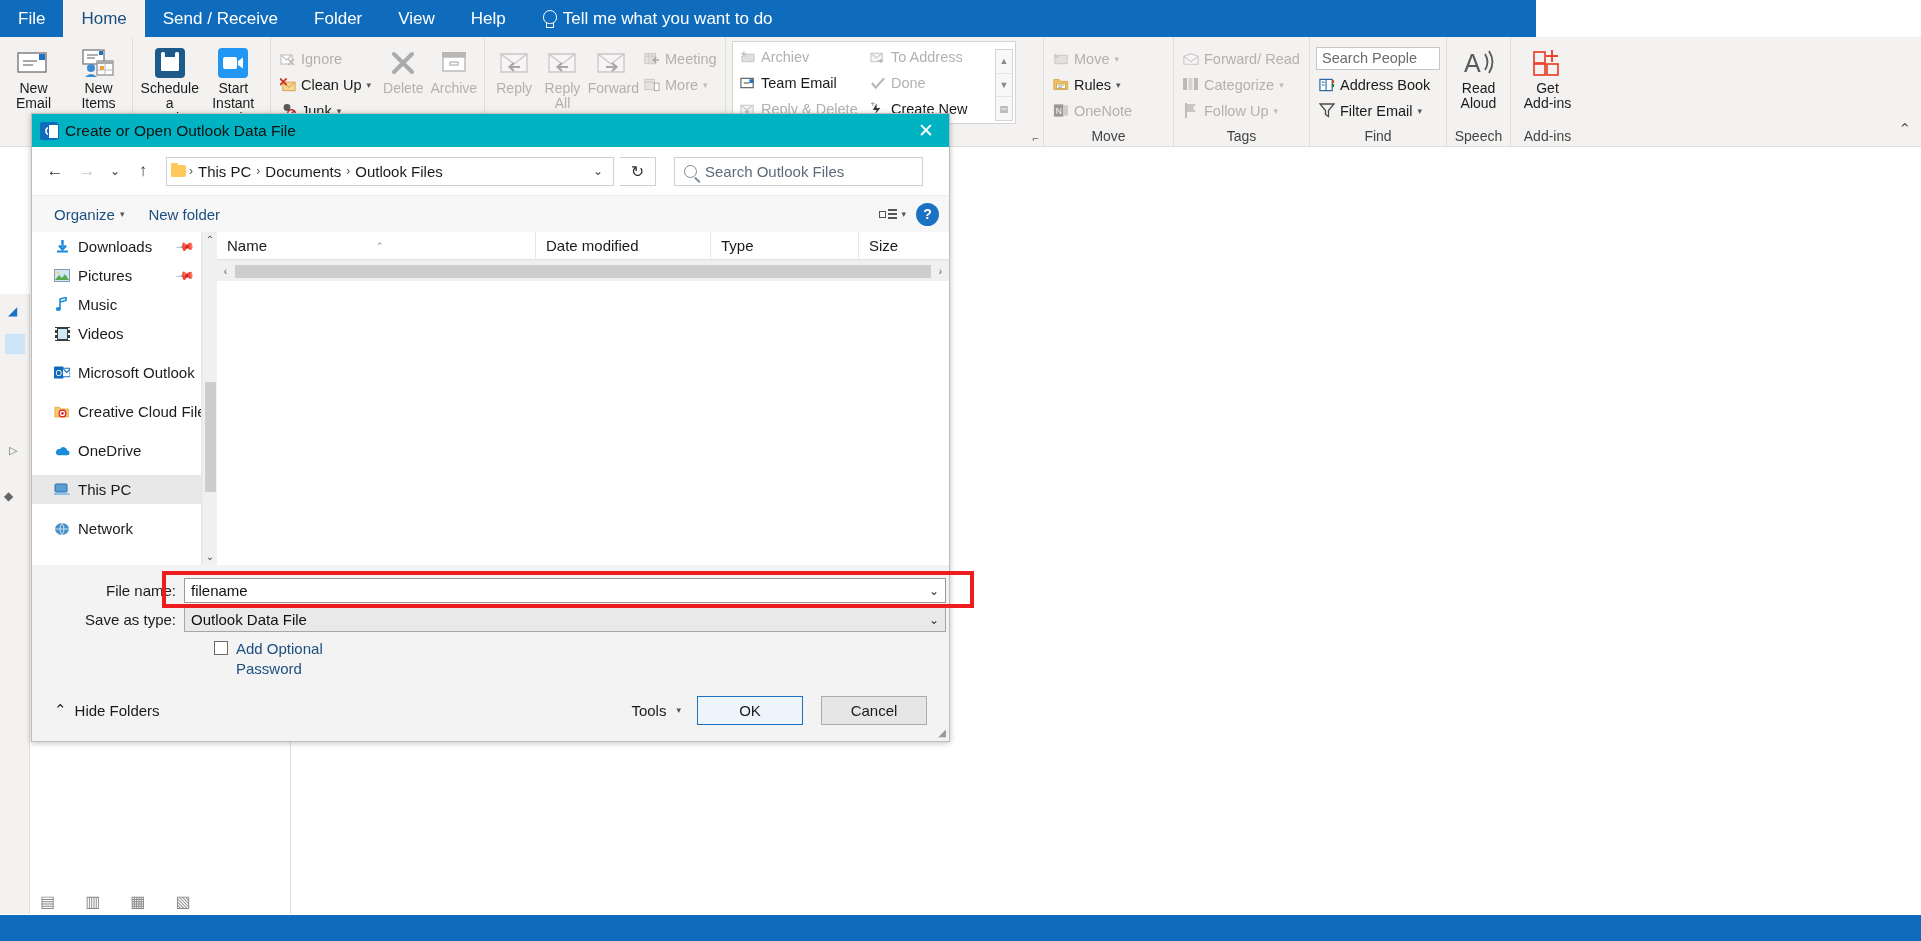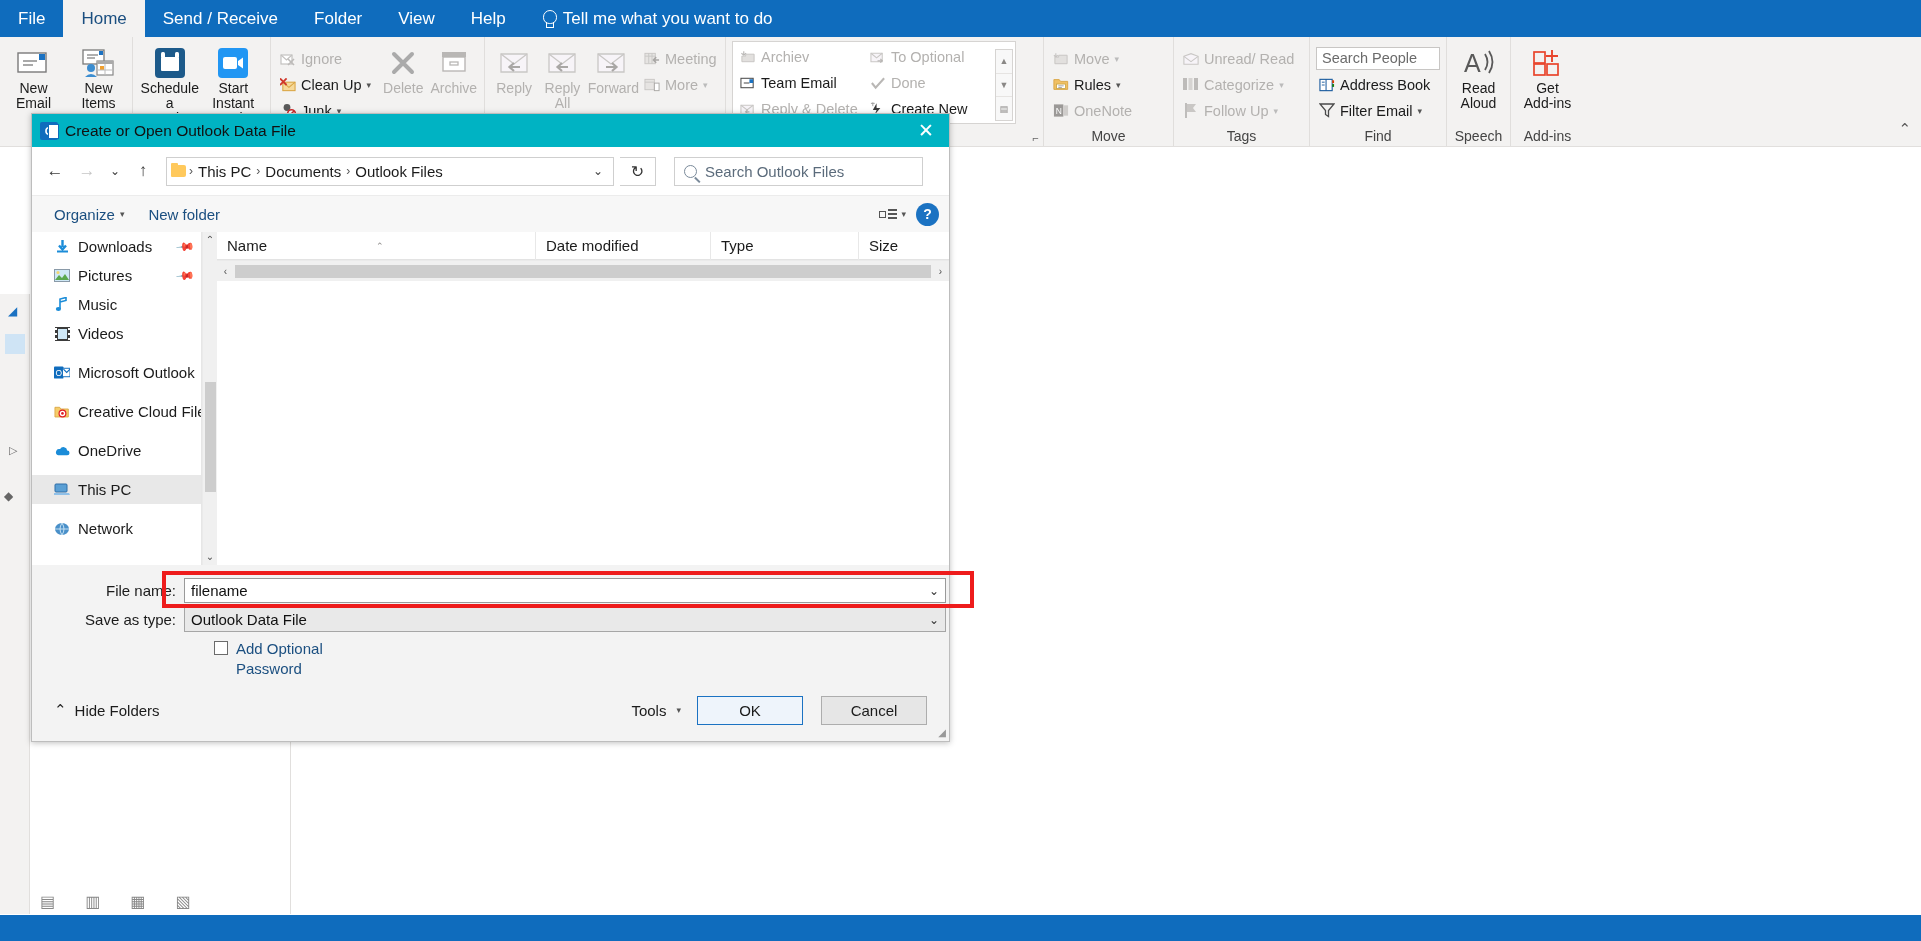--- a/index.html
+++ b/index.html
@@ -6,21 +6,21 @@
   html, body {
     width: 1921px; height: 941px;
     font-family: "Liberation Sans", sans-serif;
     background: #ffffff;
     overflow: hidden;
   }
   body { position: relative; }
 
   
   .ol-tabbar {
-    position: absolute; left: 0; top: 0; width: 1921px; height: 37px;
+    position: absolute; left: 0; top: 0; width: 1536px; height: 37px;
     background: #0f6cbd; display: flex; align-items: stretch;
   }
   .ol-tab {
     display: flex; align-items: center; padding: 0 18px;
     color: #ffffff; font-size: 17px; white-space: nowrap;
   }
   .ol-tab.active { background: #f3f2f1; color: #1b4f80; }
   .ol-tellme { display: flex; align-items: center; gap: 7px; color: #fff; font-size: 17px; padding-left: 18px; }
   .bulb {
     width: 14px; height: 18px; position: relative; display: inline-block;
@@ -495,21 +495,21 @@
         </div>
         <div class="small-col" style="min-width:128px;padding-top:0">
           <div class="small-btn dim">
             <span class="ic16">
               <svg width="17" height="14" viewBox="0 0 17 14">
                   <path d="M1 3 h12 v9 h-12 z" fill="#f7f4f8" stroke="#c9c7c5" stroke-width="1.1"></path>
                   <path d="M1 3 l6 5 L13 3" fill="none" stroke="#c9c7c5" stroke-width="1.1"></path>
                   <path d="M8 11 h5 M11 9 l2 2 -2 2" fill="none" stroke="#b9b7b5" stroke-width="1.3"></path>
                 </svg>
             </span>
-            <span>To Optional</span>
+            <span>To Address</span>
           </div>
           <div class="small-btn dim">
             <span class="ic16">
               <svg width="17" height="14" viewBox="0 0 17 14">
                   <path d="M2 7 l4 5 L15 2" fill="none" stroke="#b9b7b5" stroke-width="2.2"></path>
                 </svg>
             </span>
             <span>Done</span>
           </div>
           <div class="small-btn">
@@ -576,21 +576,21 @@
   <div class="rgroup" style="width:136px">
     <div class="rgroup-body">
       <div class="small-col" style="min-width:124px">
         <div class="small-btn dim">
           <span class="ic16">
             <svg width="18" height="14" viewBox="0 0 18 14">
                 <path d="M1 4 l8 -3 8 3 v9 h-16 z" fill="#f7f4f8" stroke="#c9c7c5" stroke-width="1.2"></path>
                 <path d="M1 4 l8 6 8 -6" fill="none" stroke="#c9c7c5" stroke-width="1.2"></path>
               </svg>
           </span>
-          <span>Unread/ Read</span>
+          <span>Forward/ Read</span>
         </div>
         <div class="small-btn dim">
           <span class="ic16">
             <svg width="16" height="13" viewBox="0 0 16 13">
                 <rect x="0" y="0" width="4" height="12" fill="#bdbbb9"></rect>
                 <rect x="5.5" y="0" width="4" height="12" fill="#d6d4d2"></rect>
                 <rect x="11" y="0" width="4" height="12" fill="#bdbbb9"></rect>
               </svg>
           </span>
           <span>Categorize</span>

